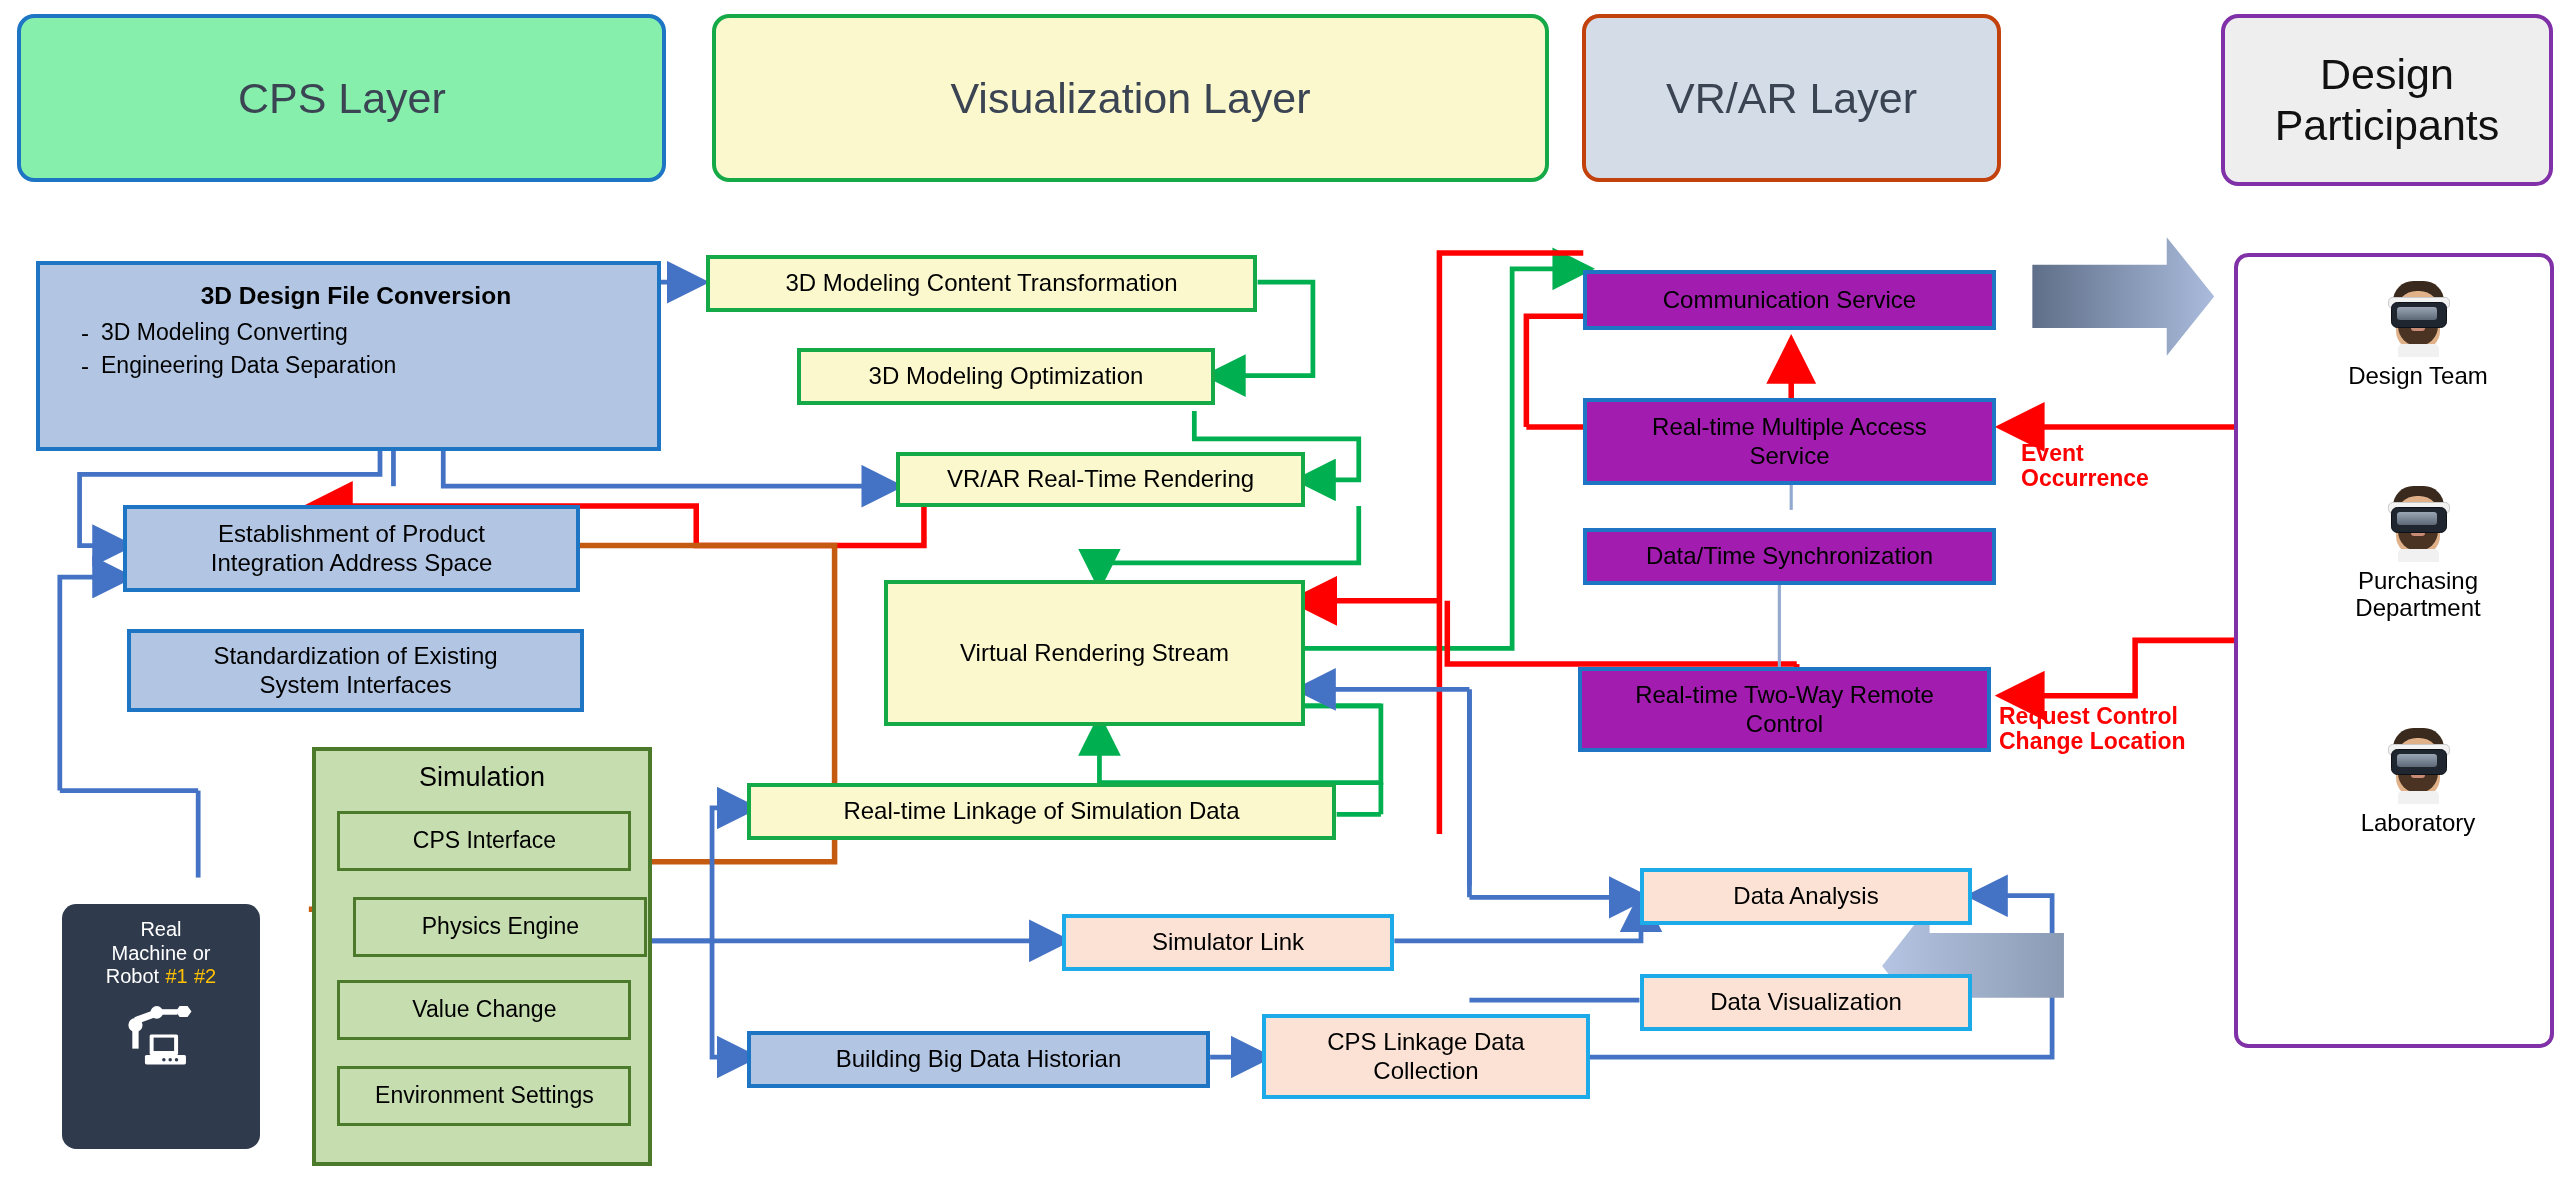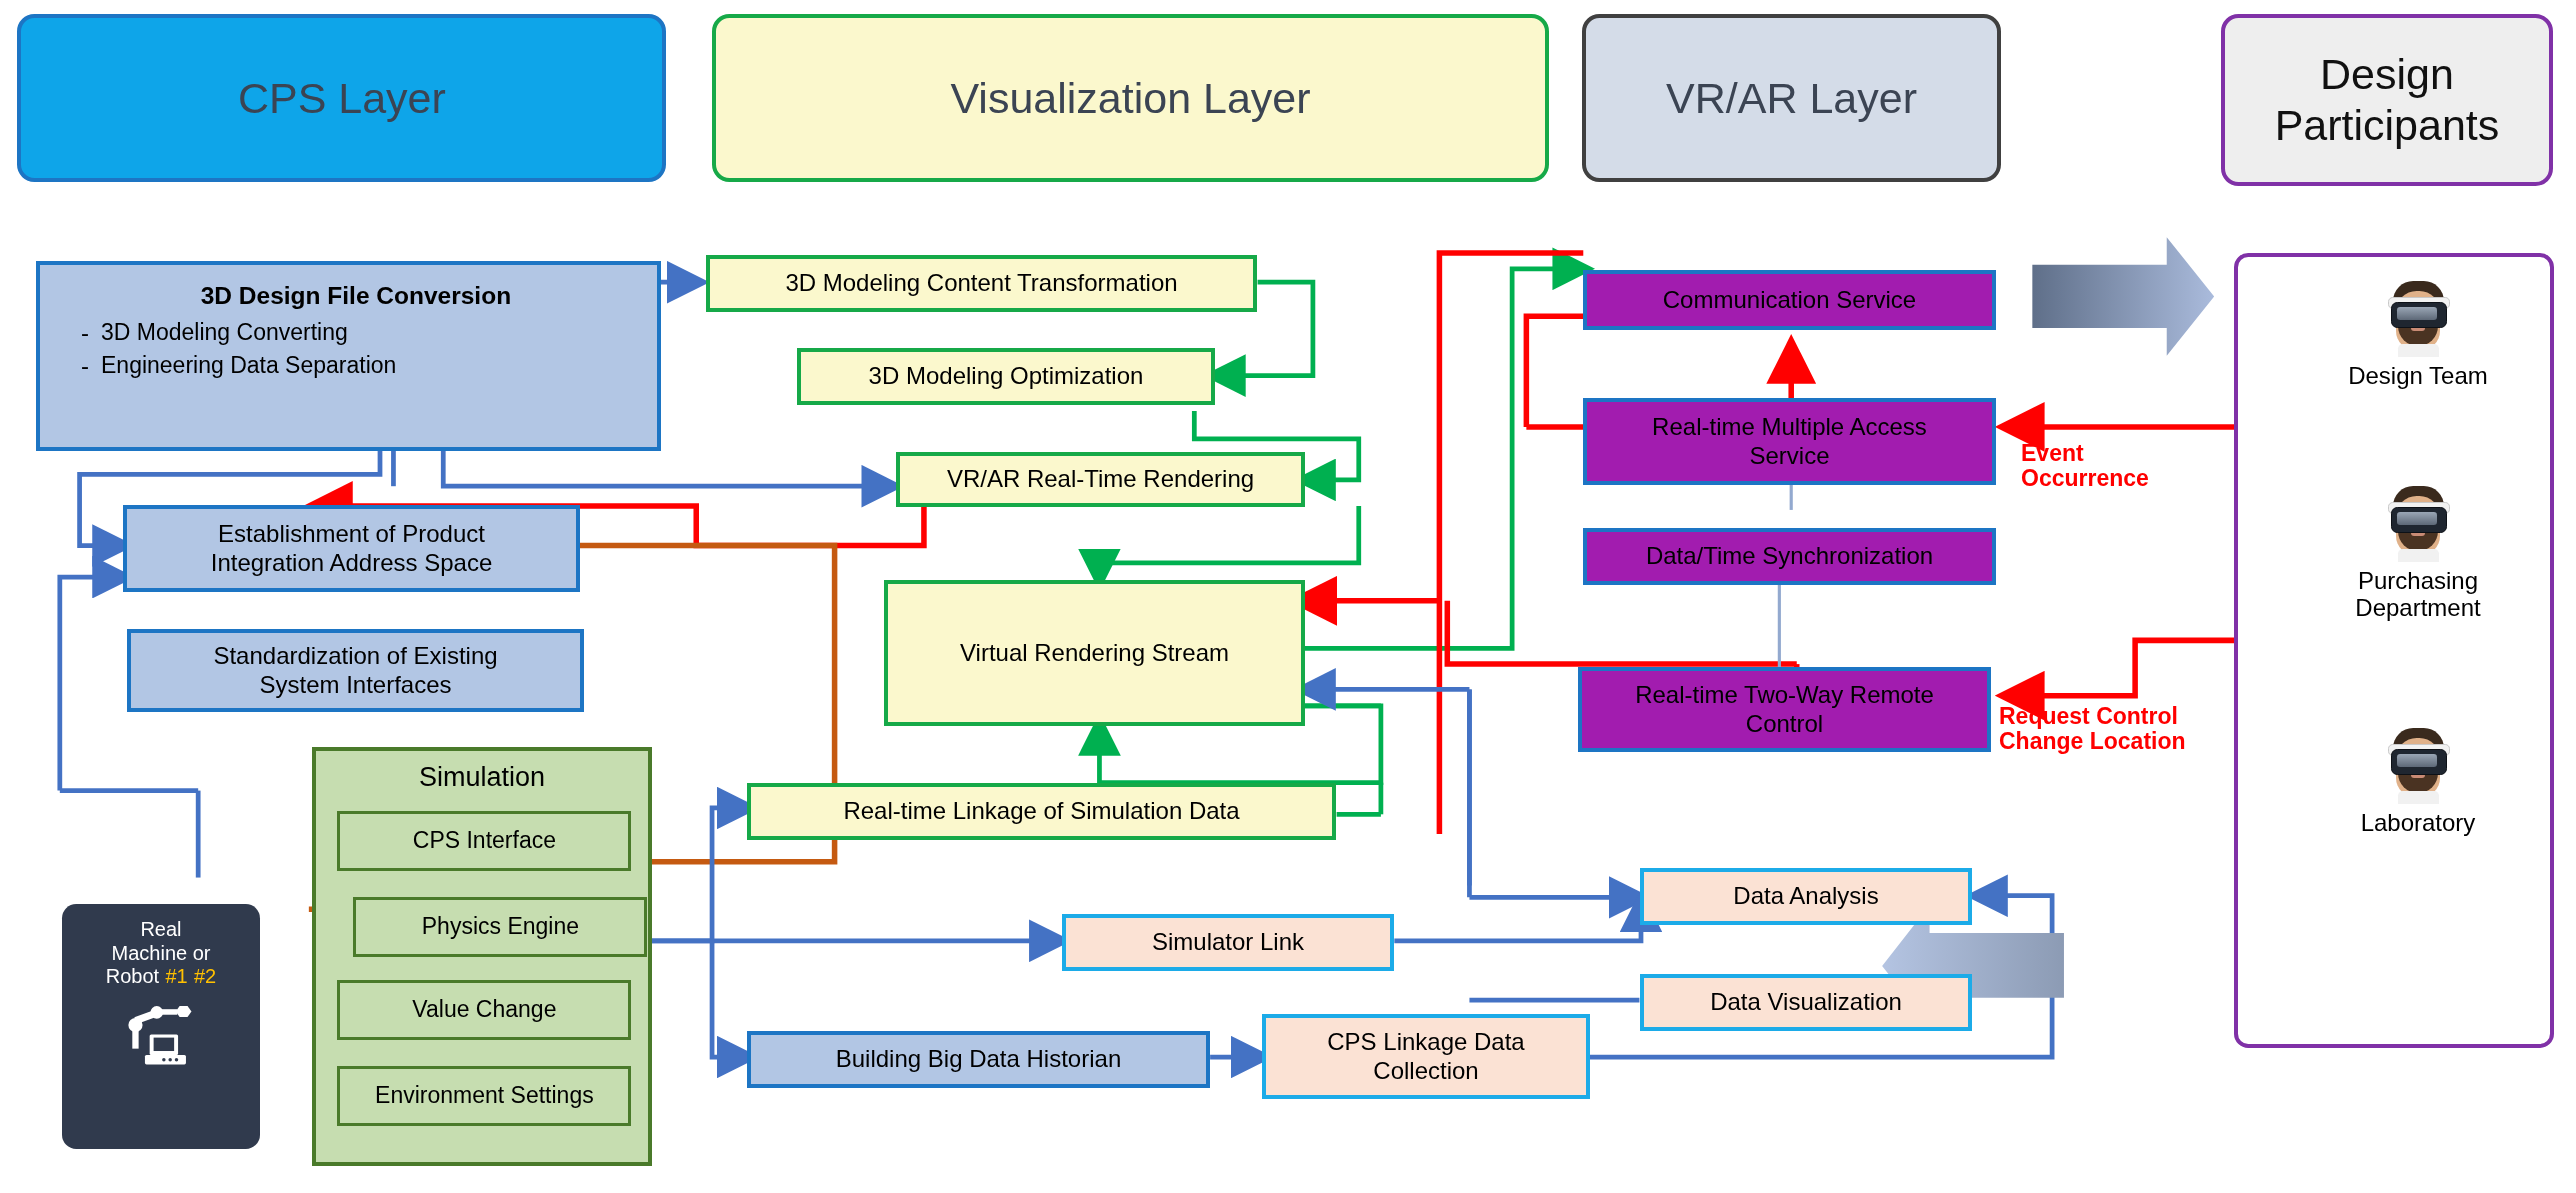--- a/index.html
+++ b/index.html
@@ -1,23 +1,23 @@
 <!DOCTYPE html>
 <html style="font-size:12.7px"><head>
 <meta charset="utf-8">
 <style>
   html,body{margin:0;padding:0;background:#fff;}
   body{font-family:"Liberation Sans",sans-serif;}
   #stage{position:relative;width:2576px;height:1193px;background:#fff;overflow:hidden;}
   .node{position:absolute;box-sizing:border-box;display:flex;align-items:center;justify-content:center;text-align:center;line-height:1.18;}
   .hdr{border-radius:17.4px;font-size:43px;color:#3b4453;}
   .hdr.purple{color:#111;font-size:43px;}
-  .cps-hdr{background:#0ea5e9;border:4px solid #1d75c4;}
+  .cps-hdr{background:#86efac;border:4px solid #1d75c4;}
   .vis-hdr{background:#fbf8cd;border:4px solid #16a948;}
-  .vrar-hdr{background:#d4dce8;border:4px solid #404040;}
+  .vrar-hdr{background:#d4dce8;border:4px solid #c2410c;}
   .dp-hdr{background:#eeeeee;border:4px solid #8031a7;}
   .blue-box{background:#b2c6e4;border:4px solid #1d75c4;color:#000;font-size:24px;}
   .yellow-box{background:#fbf8cd;border:4px solid #16a948;color:#000;font-size:24px;}
   .gray-box{background:#a21caf;border:4px solid #1d75c4;color:#000;font-size:24px;margin-top:18px;}
   .peach-box{background:#fbe2d4;border:4px solid #1cabe8;color:#000;font-size:24px;}
   .green-panel{background:#c6ddb0;border:4px solid #4a7a2a;}
   .green-sub{background:#c6ddb0;border:3.2px solid #4a7a2a;color:#000;font-size:23px;}
   .dark-box{background:#303a4d;border-radius:14.2px;color:#fff;font-size:20px;flex-direction:column;}
   .part-panel{background:#fff;border:4px solid #8031a7;border-radius:14.2px;}
   .lbl-red{color:#ff0000;font-weight:bold;font-size:23px;line-height:1.1;}

